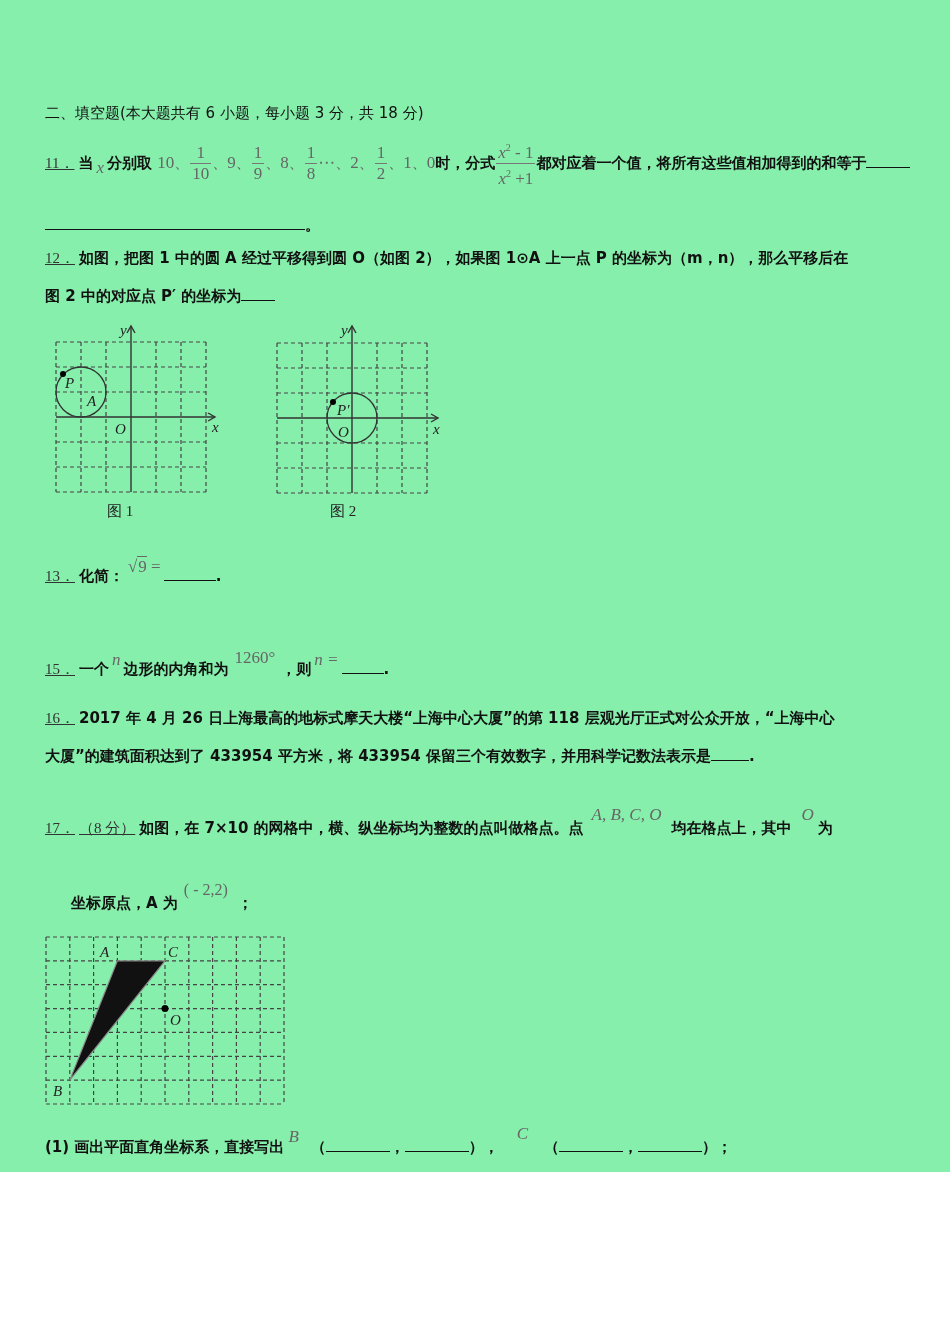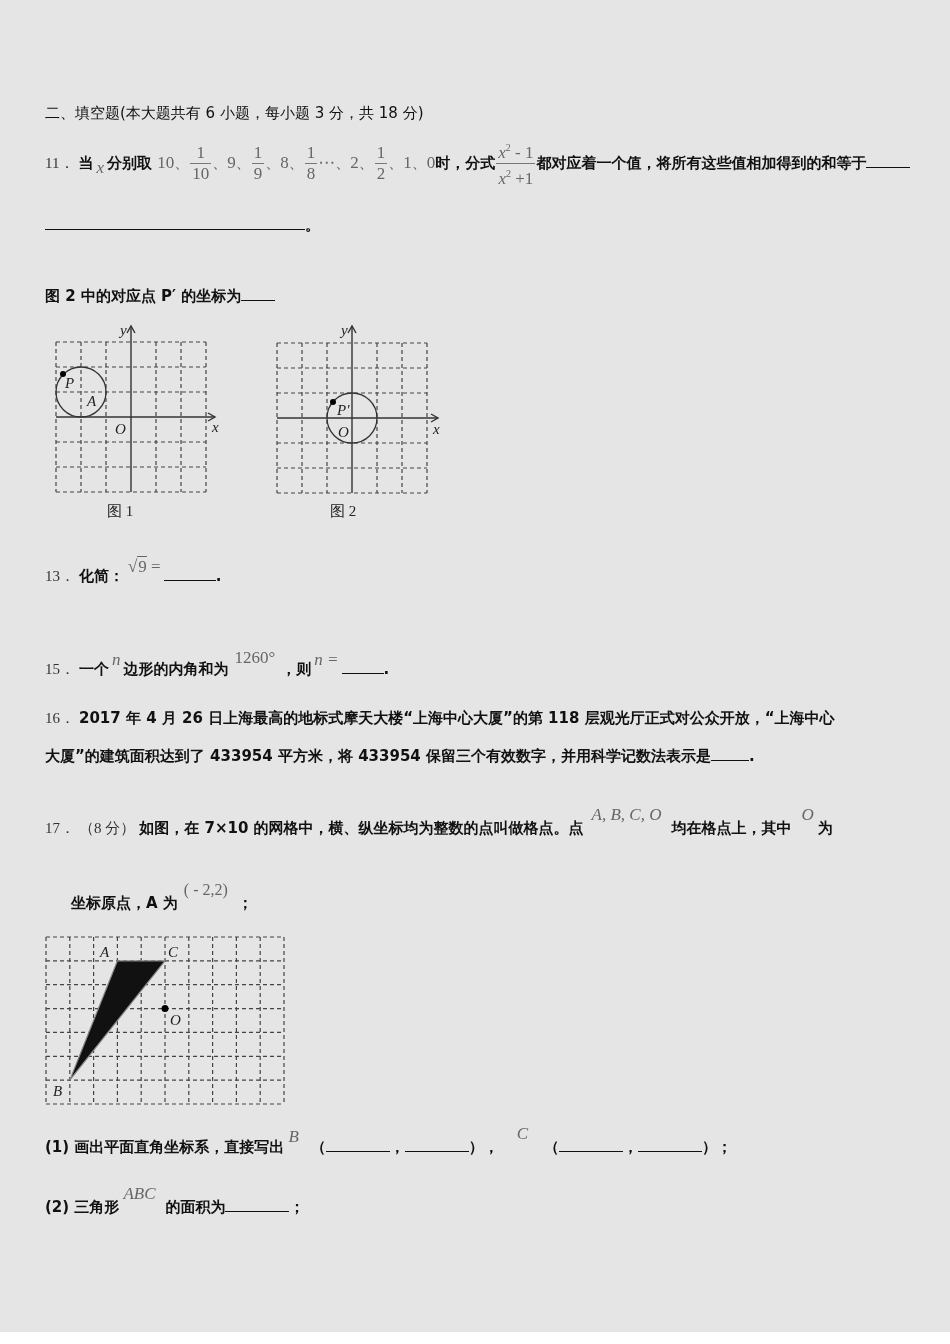--- a/index.html
+++ b/index.html
@@ -1,39 +1,40 @@
 <!DOCTYPE html>
 <html><head>
   <meta charset="utf-8">
   <style>
     html, body { margin: 0; padding: 0; background: #ffffff; }
     .page {
       position: relative;
       width: 950px;
-      height: 1332px;
-      background: #e5e5e5;
+      height: 1172px;
+      background: #86efac;
       overflow: hidden;
       font-family: "DejaVu Sans", sans-serif;
       color: #111111;
     }
     .line {
       position: absolute;
       left: 45px;
       white-space: nowrap;
       font-size: 15px;
       line-height: 20px;
       font-weight: bold;
     }
     .line.normal { font-weight: normal; }
     .num {
       font-family: "Liberation Serif", serif;
       font-weight: normal;
       font-size: 15px;
       color: #333333;
       margin-right: 4px;
+      text-decoration: underline;
     }
     .m {
       font-family: "Liberation Serif", serif;
       font-weight: normal;
       color: #666666;
       font-size: 17px;
     }
     .mi { font-style: italic; }
     .raised { position: relative; }
     .blank {
@@ -75,20 +76,23 @@
   </div>
 
   <div class="line" style="top:138px;">
     <span class="num">11．</span><span>当</span><span class="m mi raised" style="top:5px;margin:0 3px;">x</span><span>分别取</span>
     <span><span class="m">10</span><span class="sep">、</span><span class="frac"><span class="n">1</span><span class="d">10</span></span><span class="sep">、</span><span class="m">9</span><span class="sep">、</span><span class="frac"><span class="n">1</span><span class="d">9</span></span><span class="sep">、</span><span class="m">8</span><span class="sep">、</span><span class="frac"><span class="n">1</span><span class="d">8</span></span><span class="m">⋯</span><span class="sep">、</span><span class="m">2</span><span class="sep">、</span><span class="frac"><span class="n">1</span><span class="d">2</span></span><span class="sep">、</span><span class="m">1</span><span class="sep">、</span><span class="m">0</span></span><span>时，分式</span><span class="frac"><span class="n"><span class="mi">x</span><sup>2</sup><span> - 1</span></span><span class="d"><span class="mi">x</span><sup>2</sup><span> +1</span></span></span><span>都对应着一个值，将所有这些值相加得到的和等于</span><span class="blank" style="width:44px;"></span>
   </div>
   <div class="line" style="top:215px;">
     <span class="blank" style="width:260px;"></span><span>。</span>
   </div>
 
+  <div class="line" style="top:248px;">
+    <span class="num">12．</span><span>如图，把图 1 中的圆 A 经过平移得到圆 O（如图 2），如果图  1⊙A 上一点 P 的坐标为（m，n），那么平移后在</span>
+  </div>
   <div class="line" style="top:286px;">
     <span>图 2 中的对应点 P′ 的坐标为</span><span class="blank" style="width:34px;"></span>
   </div>
 
   <svg class="fig" style="left:45px; top:318px;" width="180" height="210" viewBox="0 0 180 210">
     <g>
       <line class="grid-d" x1="11" y1="24" x2="11" y2="174"></line>
       <line class="grid-d" x1="36" y1="24" x2="36" y2="174"></line>
       <line class="grid-d" x1="61" y1="24" x2="61" y2="174"></line>
       <line class="grid-d" x1="111" y1="24" x2="111" y2="174"></line>

